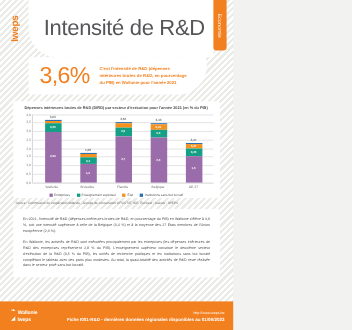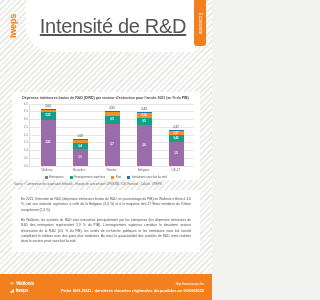--- a/index.html
+++ b/index.html
@@ -42,21 +42,20 @@
     justify-content: center;
     box-sizing: border-box;
     padding-left: 6px;
   }
   #page-title {
     font-size: 20px;
     font-weight: 300;
     color: #555558;
     letter-spacing: -0.3px;
     white-space: nowrap;
-    text-decoration: underline;
   }
 
   
   #brand-rail {
     position: absolute;
     left: 0;
     top: 0;
     width: 26px;
     height: 52px;
     display: flex;
@@ -341,20 +340,24 @@
   </div>
 
   <div id="header-card">
     <div id="page-title">Intensité de R&amp;D</div>
   </div>
 
   <div id="theme-tab">
     <div id="theme-tab-label">Economie</div>
   </div>
 
+  <div id="keyfig-card">
+    <div id="keyfig-value">3,6%</div>
+    <div id="keyfig-desc">C'est l'intensité de R&amp;D (dépenses intérieures brutes de R&amp;D, en pourcentage du PIB) en Wallonie pour l'année 2021</div>
+  </div>
 
   <div id="chart-card">
     <div id="chart-title">Dépenses intérieures brutes de R&amp;D (DIRD) par secteur d'exécution pour l'année 2021 (en % du PIB)</div>
 
     <div id="plot-wrap">
       <div id="y-axis">
           <div class="y-tick" style="top: 62px;">0,0</div>
           <div class="y-tick" style="top: 54.25px;">0,5</div>
           <div class="y-tick" style="top: 46.5px;">1,0</div>
           <div class="y-tick" style="top: 38.75px;">1,5</div>

